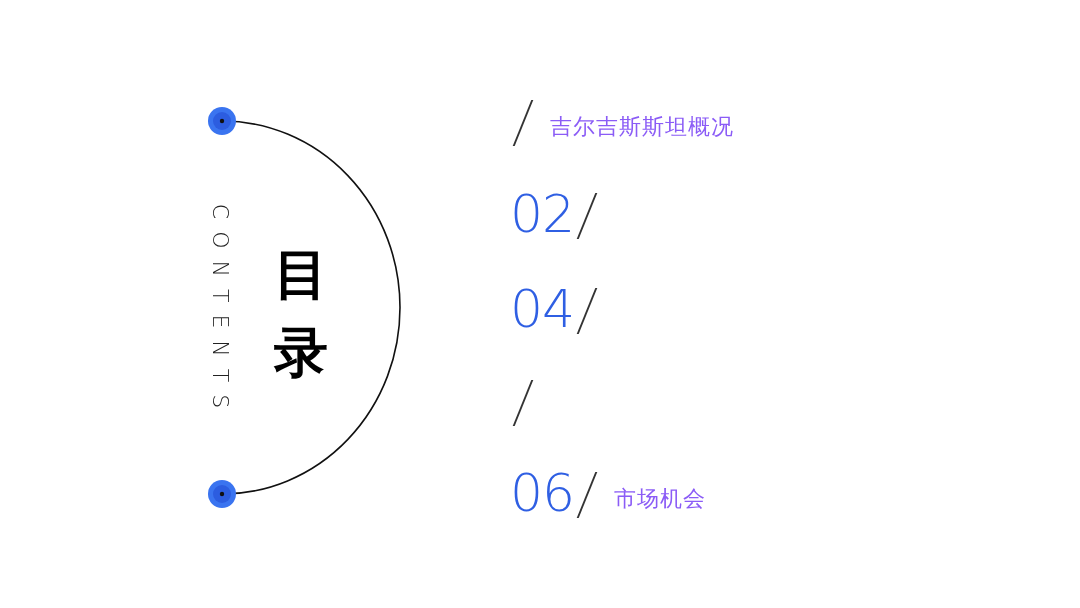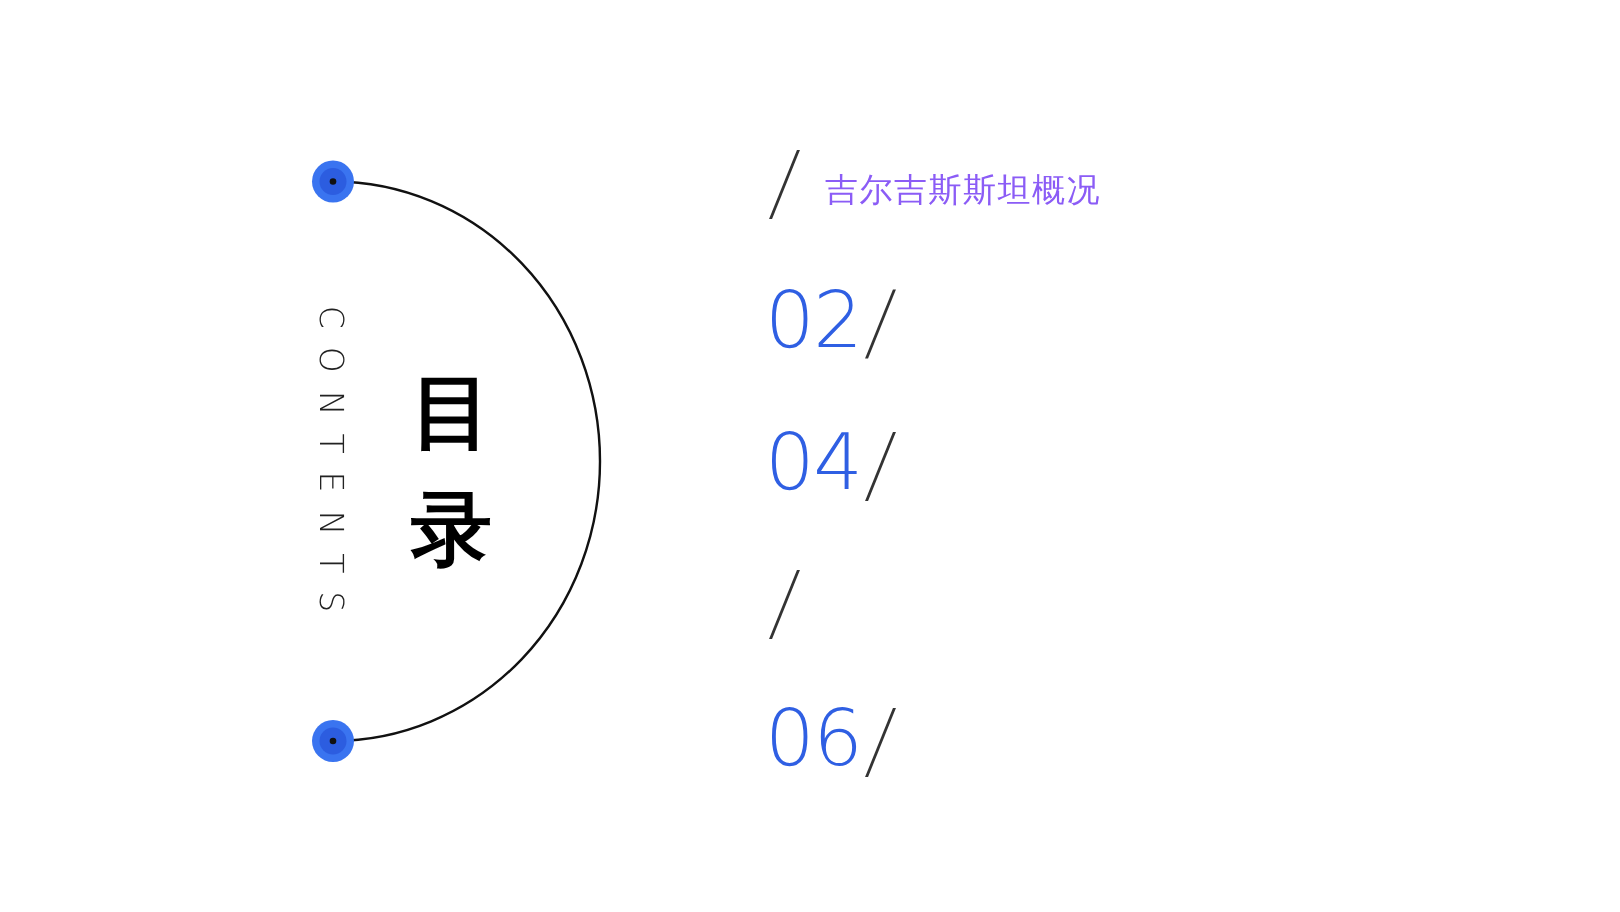--- a/index.html
+++ b/index.html
@@ -130,15 +130,16 @@
     <span class="toc-slash"></span>
   </div>
 
   <div class="toc-item" style="top:371px;">
     <span class="toc-slash"></span>
   </div>
 
   <div class="toc-item" style="top:463px;">
     <span class="toc-num">06</span>
     <span class="toc-slash"></span>
+    <span class="toc-label">市场机会</span>
   </div>
 
 </div>
 
 </body></html>

